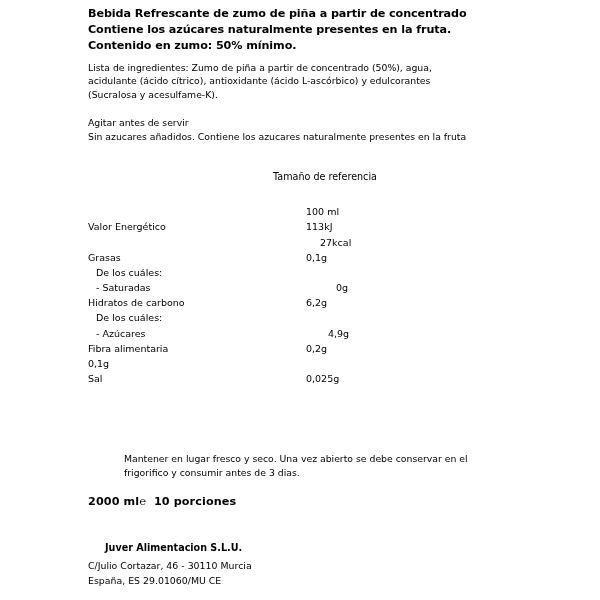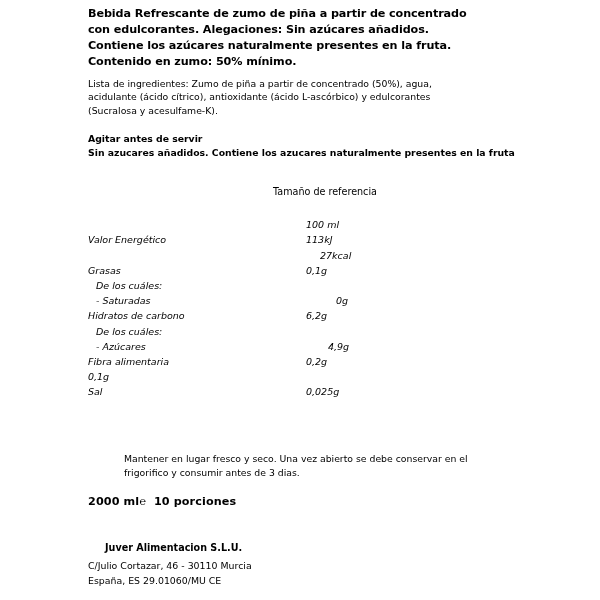--- a/index.html
+++ b/index.html
@@ -40,43 +40,41 @@
   .ingredients div {
     white-space: nowrap;
   }
   .notes {
     font-size: 9.3px;
     line-height: 1.5;
     margin: 0 0 26px 0;
   }
   .notes div {
     white-space: nowrap;
-    font-weight: bold;
   }
   .ref-title {
     font-size: 9.6px;
     line-height: 1.45;
     text-align: left;
     margin: 0 0 0 172px;
     width: 130px;
   }
   .ref-title div {
     text-align: center;
   }
   .nutrition {
     margin-top: 18px;
     font-size: 9.5px;
     line-height: 1.0;
     width: 100%;
   }
   .nrow {
     display: flex;
-    align-items: center;
+    align-items: flex-end;
     height: 15.2px;
-    font-style: italic;
   }
   .nrow .nname {
     width: 218px;
     white-space: nowrap;
   }
   .nrow .nval {
     width: 120px;
     text-align: left;
   }
   .indent1 {
@@ -125,21 +123,20 @@
     white-space: nowrap;
   }
 </style>
 </head>
 <body>
 
 <div class="label">
 
   <div class="heading">
     <div>Bebida Refrescante de zumo de piña a partir de concentrado</div>
-    <div>con edulcorantes. Alegaciones: Sin azúcares añadidos.</div>
     <div>Contiene los azúcares naturalmente presentes en la fruta.</div>
     <div>Contenido en zumo: 50% mínimo.</div>
   </div>
 
   <div class="ingredients">
     <div>Lista de ingredientes: Zumo de piña a partir de concentrado (50%), agua,</div>
     <div>acidulante (ácido cítrico), antioxidante (ácido L-ascórbico) y edulcorantes</div>
     <div>(Sucralosa y acesulfame-K).</div>
   </div>
 

